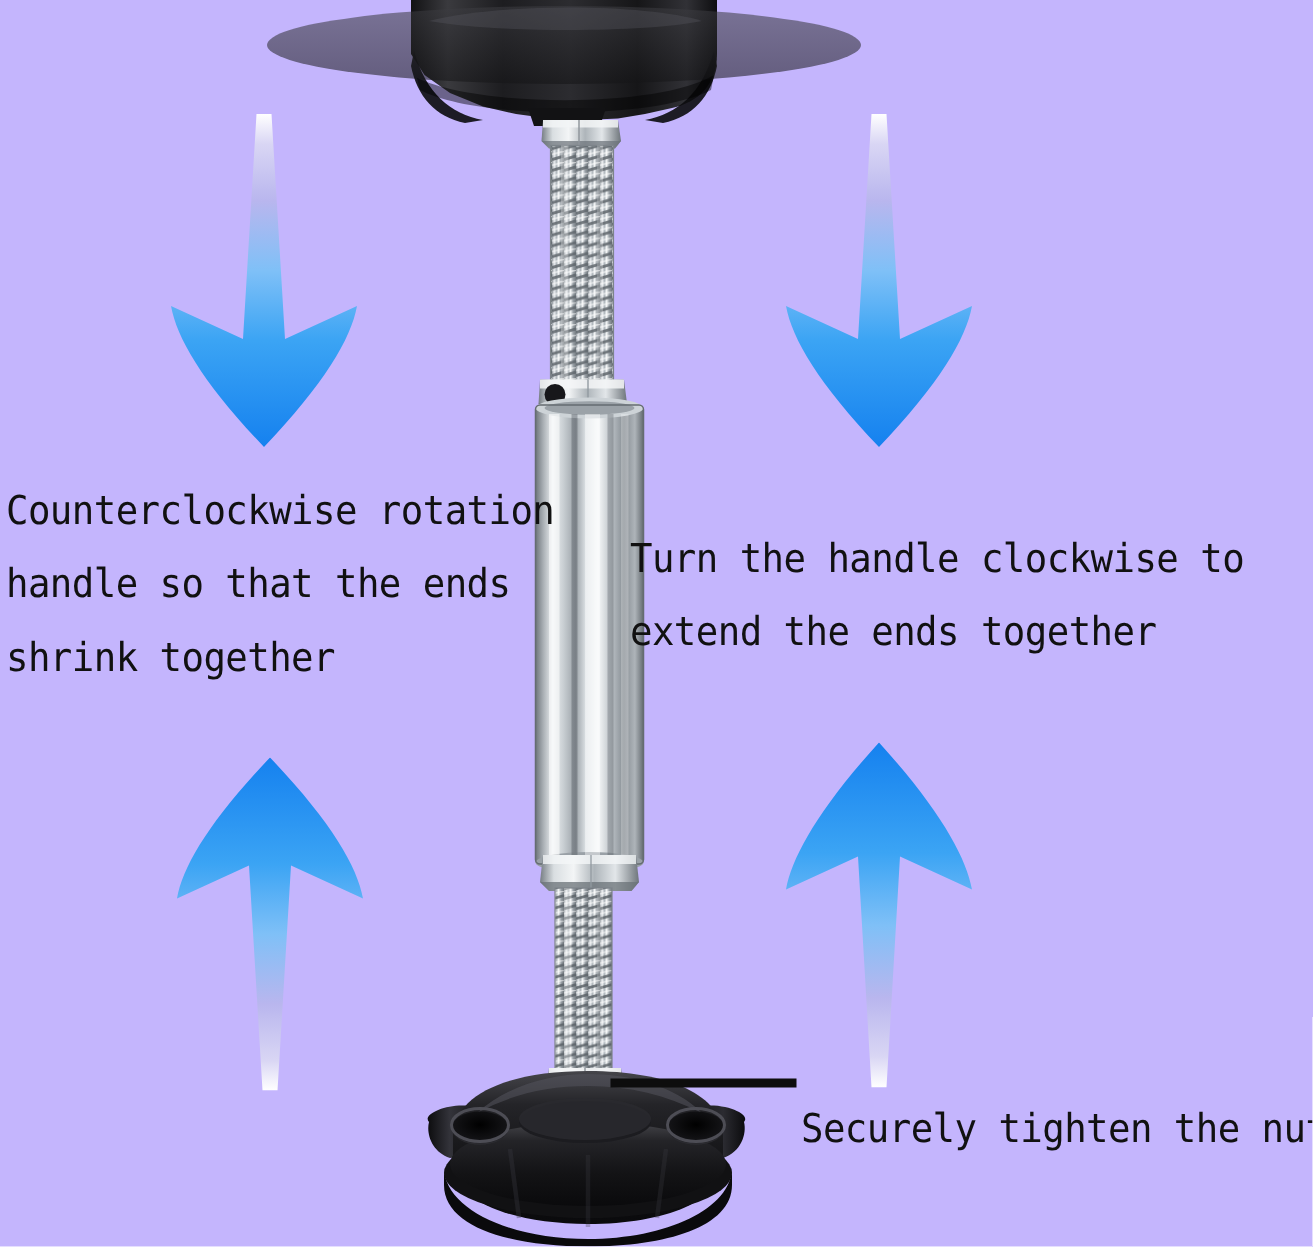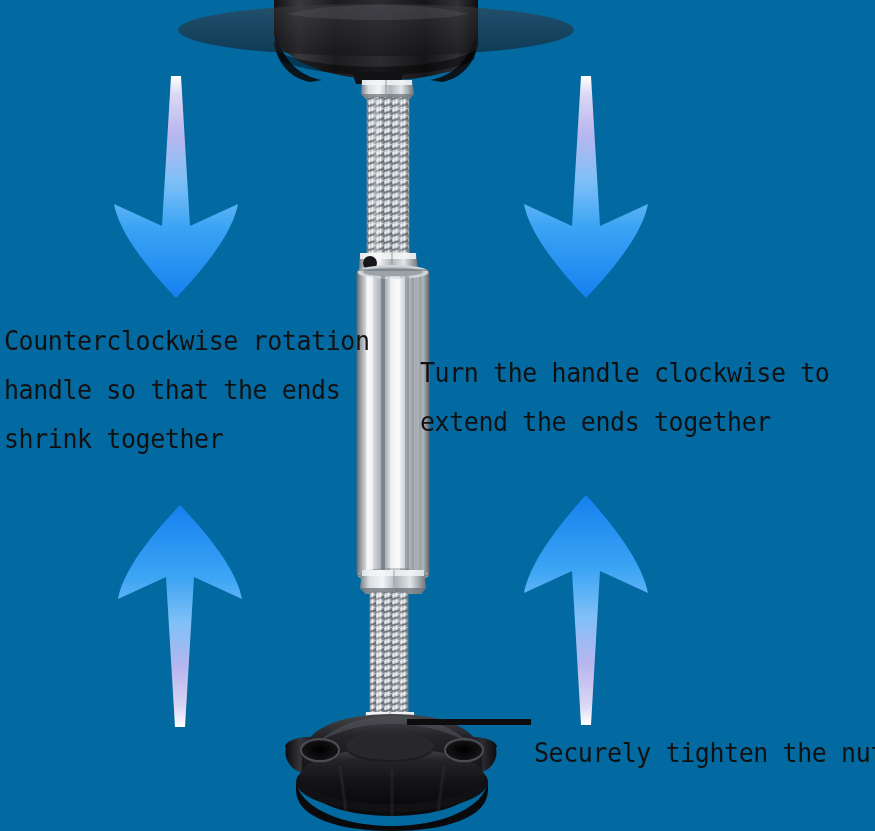--- a/index.html
+++ b/index.html
@@ -5,21 +5,21 @@
 <style>
   html, body {
     margin: 0;
     padding: 0;
     background: #ffffff;
   }
   #stage {
     position: relative;
     width: 875px;
     height: 831px;
-    background: #0369a1;
+    background: #c4b5fd;
     overflow: hidden;
     font-family: "DejaVu Sans Mono", "Liberation Mono", monospace;
   }
 
   
   .caption {
     position: absolute;
     color: #111111;
     font-family: "DejaVu Sans Mono", "Liberation Mono", monospace;
     font-size: 26.5px;

